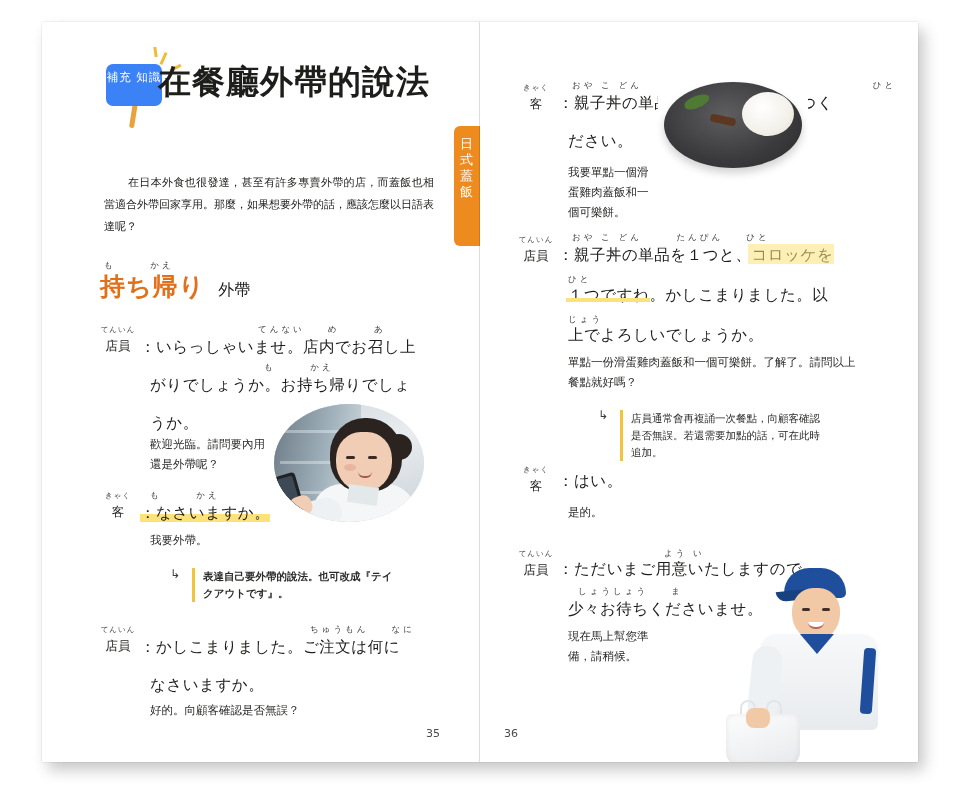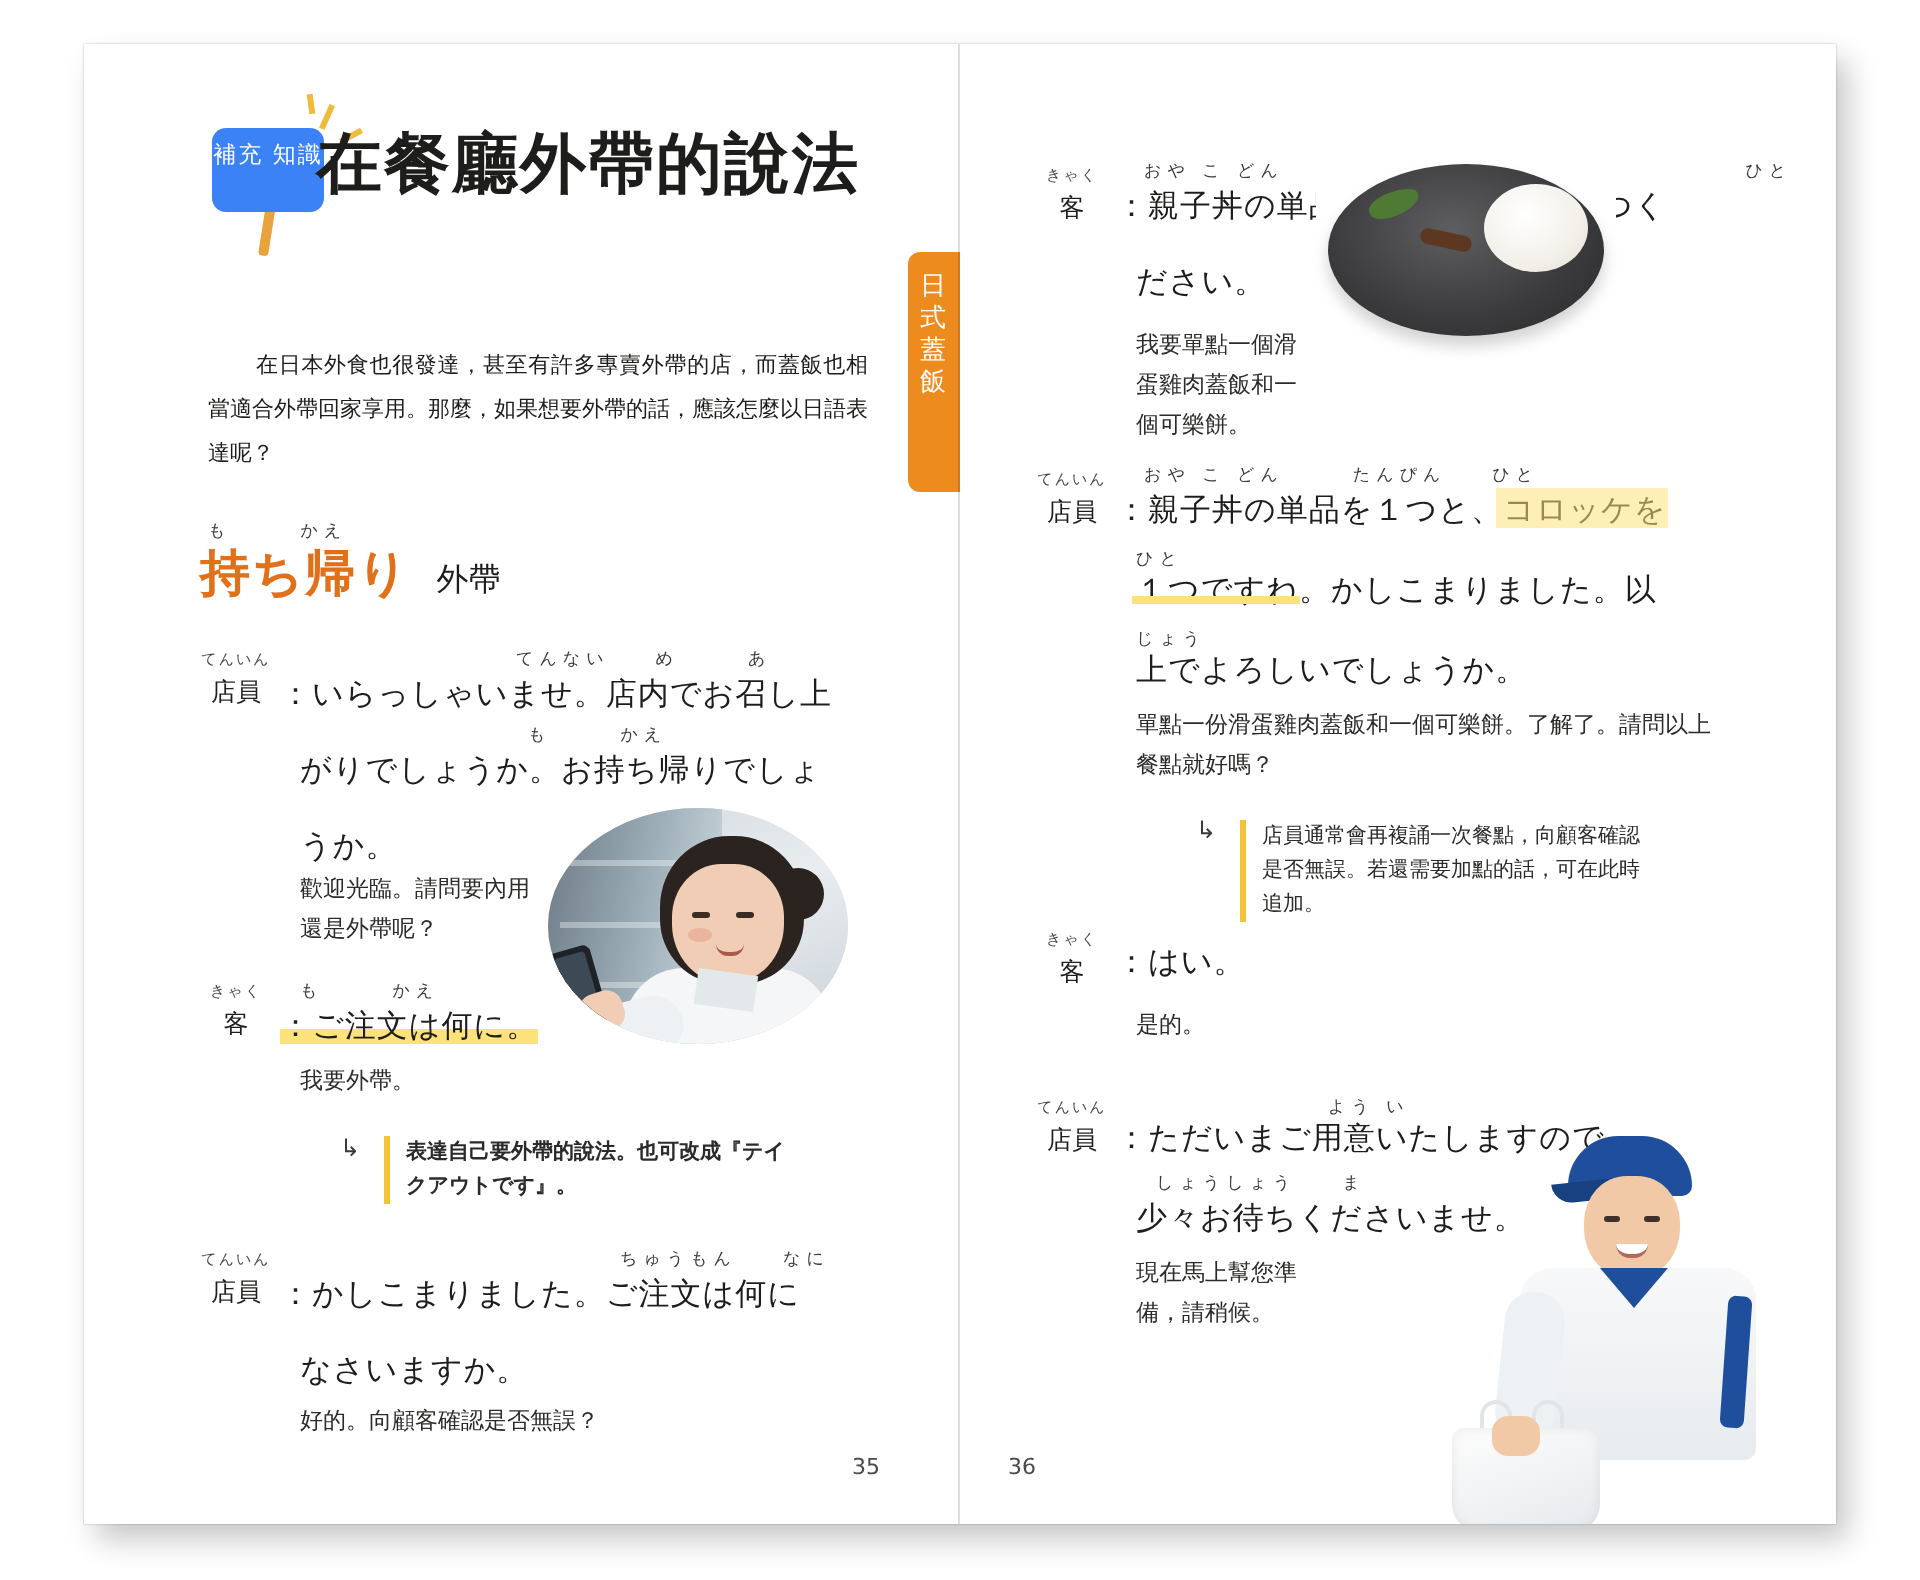--- a/index.html
+++ b/index.html
@@ -465,21 +465,21 @@
           </div>
         <div class="po-hand"></div>
       </div>
 
       <div class="spk" style="left:58px; top:466px;">
         <span class="rb">きゃく</span>
         <span>客</span>
       </div>
       <div class="ruby-row" style="left:108px; top:468px;">も　　　かえ</div>
       <div class="jp-body" style="left:98px; top:476px;">
-        <span class="hl">：ご注文は何に。</span>
+        <span class="hl">：なさいますか。</span>
       </div>
       <div class="zh-body" style="left:108px; top:508px;">我要外帶。</div>
 
       <div class="note-arrow" style="left:128px; top:545px;">↳</div>
       <div class="note" style="left:150px; top:546px; width:210px;font-weight:bold;">表達自己要外帶的說法。也可改成『テイクアウトです』。</div>
 
       <div class="spk" style="left:58px; top:600px;">
         <span class="rb">てんいん</span>
         <span>店員</span>
       </div>

